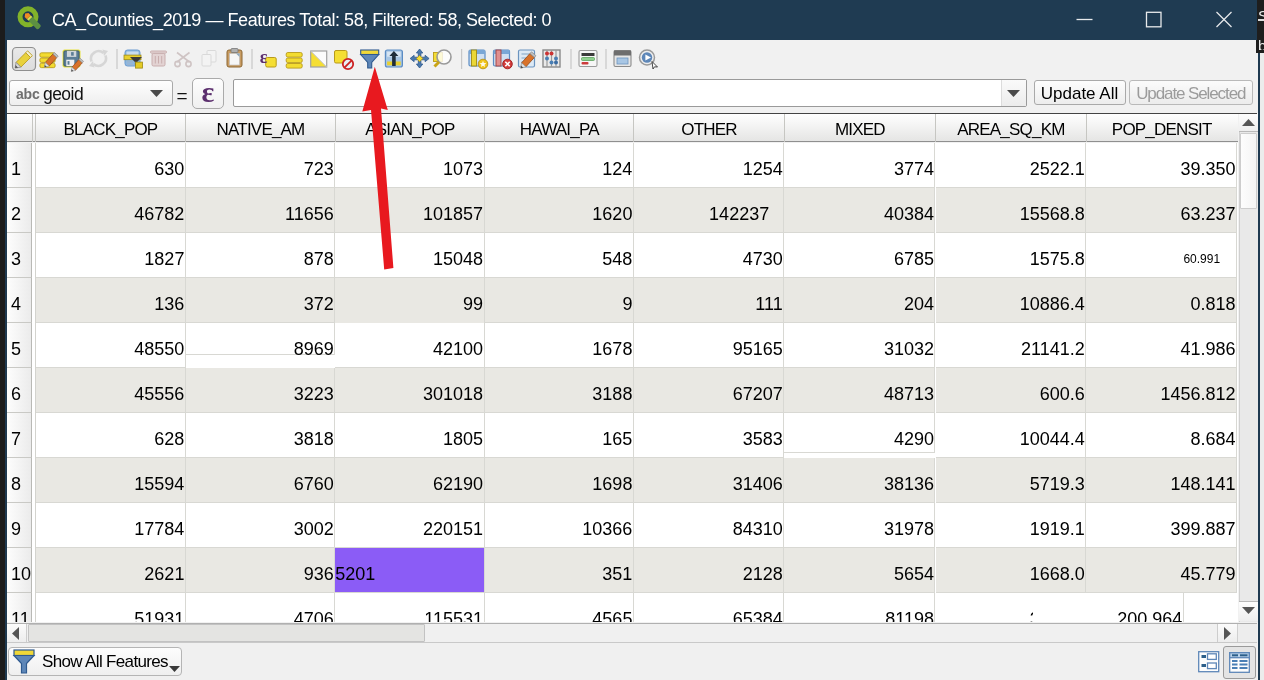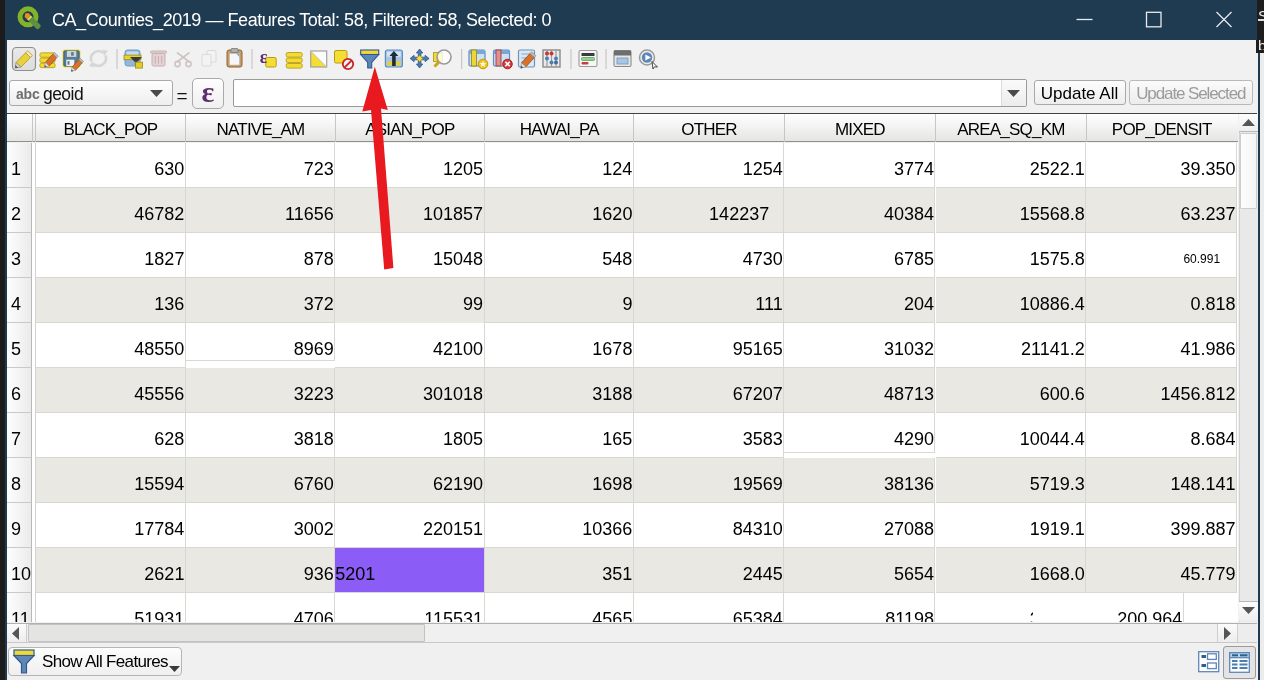--- a/index.html
+++ b/index.html
@@ -242,21 +242,21 @@
 <div class="a" style="left:784.2px;top:113.5px;width:151.3px;height:27.0px;line-height:32.5px;text-align:center;font-size:17px;letter-spacing:-0.8px;color:#000">MIXED</div>
 <div class="a" style="left:783.7px;top:113.5px;width:1px;height:28.0px;background:#c6c6c2"></div>
 <div class="a" style="left:935.5px;top:113.5px;width:150.8px;height:27.0px;line-height:32.5px;text-align:center;font-size:17px;letter-spacing:-0.8px;color:#000">AREA_SQ_KM</div>
 <div class="a" style="left:935.0px;top:113.5px;width:1px;height:28.0px;background:#c6c6c2"></div>
 <div class="a" style="left:1086.3px;top:113.5px;width:150.8px;height:27.0px;line-height:32.5px;text-align:center;font-size:17px;letter-spacing:-0.8px;color:#000">POP_DENSIT</div>
 <div class="a" style="left:1085.8px;top:113.5px;width:1px;height:28.0px;background:#c6c6c2"></div>
 <div class="a" style="left:7px;top:142.5px;width:1231px;height:479px;overflow:hidden;background:#fff">
 <div class="a" style="left:0;top:0.0px;width:25.0px;height:45.05px;background:linear-gradient(90deg,#fdfdfd,#ebebeb);border-right:1px solid #b9b9b5;border-bottom:1px solid #c9c9c5;font-size:18px;line-height:52.55px;padding-left:4px;color:#000">1</div>
 <div class="a" style="left:28.0px;top:0.0px;width:150.9px;height:45.05px;background:#ffffff;border-right:1px solid #d8d8d3;border-bottom:1px solid #d8d8d3;font-size:18px;line-height:52.55px;text-align:right;padding-right:0.5px;color:#000">630</div>
 <div class="a" style="left:178.9px;top:0.0px;width:149.3px;height:45.05px;background:#ffffff;border-right:1px solid #d8d8d3;border-bottom:1px solid #d8d8d3;font-size:18px;line-height:52.55px;text-align:right;padding-right:0.5px;color:#000">723</div>
-<div class="a" style="left:328.2px;top:0.0px;width:149.4px;height:45.05px;background:#ffffff;border-right:1px solid #d8d8d3;border-bottom:1px solid #d8d8d3;font-size:18px;line-height:52.55px;text-align:right;padding-right:0.5px;color:#000">1205</div>
+<div class="a" style="left:328.2px;top:0.0px;width:149.4px;height:45.05px;background:#ffffff;border-right:1px solid #d8d8d3;border-bottom:1px solid #d8d8d3;font-size:18px;line-height:52.55px;text-align:right;padding-right:0.5px;color:#000">1073</div>
 <div class="a" style="left:477.6px;top:0.0px;width:149.3px;height:45.05px;background:#ffffff;border-right:1px solid #d8d8d3;border-bottom:1px solid #d8d8d3;font-size:18px;line-height:52.55px;text-align:right;padding-right:0.5px;color:#000">124</div>
 <div class="a" style="left:626.9px;top:0.0px;width:150.3px;height:45.05px;background:#ffffff;border-right:1px solid #d8d8d3;border-bottom:1px solid #d8d8d3;font-size:18px;line-height:52.55px;text-align:right;padding-right:0.5px;color:#000">1254</div>
 <div class="a" style="left:777.2px;top:0.0px;width:151.3px;height:45.05px;background:#ffffff;border-right:1px solid #d8d8d3;border-bottom:1px solid #d8d8d3;font-size:18px;line-height:52.55px;text-align:right;padding-right:0.5px;color:#000">3774</div>
 <div class="a" style="left:928.5px;top:0.0px;width:150.8px;height:45.05px;background:#ffffff;border-right:1px solid #d8d8d3;border-bottom:1px solid #d8d8d3;font-size:18px;line-height:52.55px;text-align:right;padding-right:0.5px;color:#000">2522.1</div>
 <div class="a" style="left:1079.3px;top:0.0px;width:150.8px;height:45.05px;background:#ffffff;border-right:1px solid #d8d8d3;border-bottom:1px solid #d8d8d3;font-size:18px;line-height:52.55px;text-align:right;padding-right:0.5px;color:#000">39.350</div>
 <div class="a" style="left:0;top:45.0px;width:25.0px;height:45.05px;background:linear-gradient(90deg,#fdfdfd,#ebebeb);border-right:1px solid #b9b9b5;border-bottom:1px solid #c9c9c5;font-size:18px;line-height:52.55px;padding-left:4px;color:#000">2</div>
 <div class="a" style="left:28.0px;top:45.0px;width:150.9px;height:45.05px;background:#e9e8e3;border-right:1px solid #d8d8d3;border-bottom:1px solid #d8d8d3;font-size:18px;line-height:52.55px;text-align:right;padding-right:0.5px;color:#000">46782</div>
 <div class="a" style="left:178.9px;top:45.0px;width:149.3px;height:45.05px;background:#e9e8e3;border-right:1px solid #d8d8d3;border-bottom:1px solid #d8d8d3;font-size:18px;line-height:52.55px;text-align:right;padding-right:0.5px;color:#000">11656</div>
 <div class="a" style="left:328.2px;top:45.0px;width:149.4px;height:45.05px;background:#e9e8e3;border-right:1px solid #d8d8d3;border-bottom:1px solid #d8d8d3;font-size:18px;line-height:52.55px;text-align:right;padding-right:0.5px;color:#000">101857</div>
 <div class="a" style="left:477.6px;top:45.0px;width:149.3px;height:45.05px;background:#e9e8e3;border-right:1px solid #d8d8d3;border-bottom:1px solid #d8d8d3;font-size:18px;line-height:52.55px;text-align:right;padding-right:0.5px;color:#000">1620</div>
@@ -277,21 +277,21 @@
 <div class="a" style="left:28.0px;top:135.1px;width:150.9px;height:45.05px;background:#e9e8e3;border-right:1px solid #d8d8d3;border-bottom:1px solid #d8d8d3;font-size:18px;line-height:52.55px;text-align:right;padding-right:0.5px;color:#000">136</div>
 <div class="a" style="left:178.9px;top:135.1px;width:149.3px;height:45.05px;background:#e9e8e3;border-right:1px solid #d8d8d3;border-bottom:1px solid #d8d8d3;font-size:18px;line-height:52.55px;text-align:right;padding-right:0.5px;color:#000">372</div>
 <div class="a" style="left:328.2px;top:135.1px;width:149.4px;height:51px;background:#e9e8e3;border-right:1px solid #d8d8d3;border-bottom:1px solid #d8d8d3;font-size:18px;line-height:52.55px;text-align:right;padding-right:0.5px;color:#000">99</div>
 <div class="a" style="left:477.6px;top:135.1px;width:149.3px;height:45.05px;background:#e9e8e3;border-right:1px solid #d8d8d3;border-bottom:1px solid #d8d8d3;font-size:18px;line-height:52.55px;text-align:right;padding-right:0.5px;color:#000">9</div>
 <div class="a" style="left:626.9px;top:135.1px;width:150.3px;height:45.05px;background:#e9e8e3;border-right:1px solid #d8d8d3;border-bottom:1px solid #d8d8d3;font-size:18px;line-height:52.55px;text-align:right;padding-right:0.5px;color:#000">111</div>
 <div class="a" style="left:777.2px;top:135.1px;width:151.3px;height:45.05px;background:#e9e8e3;border-right:1px solid #d8d8d3;border-bottom:1px solid #d8d8d3;font-size:18px;line-height:52.55px;text-align:right;padding-right:0.5px;color:#000">204</div>
 <div class="a" style="left:928.5px;top:135.1px;width:150.8px;height:45.05px;background:#e9e8e3;border-right:1px solid #d8d8d3;border-bottom:1px solid #d8d8d3;font-size:18px;line-height:52.55px;text-align:right;padding-right:0.5px;color:#000">10886.4</div>
 <div class="a" style="left:1079.3px;top:135.1px;width:150.8px;height:45.05px;background:#e9e8e3;border-right:1px solid #d8d8d3;border-bottom:1px solid #d8d8d3;font-size:18px;line-height:52.55px;text-align:right;padding-right:0.5px;color:#000">0.818</div>
 <div class="a" style="left:0;top:180.2px;width:25.0px;height:45.05px;background:linear-gradient(90deg,#fdfdfd,#ebebeb);border-right:1px solid #b9b9b5;border-bottom:1px solid #c9c9c5;font-size:18px;line-height:52.55px;padding-left:4px;color:#000">5</div>
 <div class="a" style="left:28.0px;top:180.2px;width:150.9px;height:45.05px;background:#ffffff;border-right:1px solid #d8d8d3;border-bottom:1px solid #d8d8d3;font-size:18px;line-height:52.55px;text-align:right;padding-right:0.5px;color:#000">48550</div>
-<div class="a" style="left:178.9px;top:180.2px;width:149.3px;height:38px;background:#ffffff;border-right:1px solid #d8d8d3;border-bottom:1px solid #d8d8d3;font-size:18px;line-height:52.55px;text-align:right;padding-right:0.5px;color:#000">8969</div>
+<div class="a" style="left:178.9px;top:180.2px;width:149.3px;height:32px;background:#ffffff;border-right:1px solid #d8d8d3;border-bottom:1px solid #d8d8d3;font-size:18px;line-height:52.55px;text-align:right;padding-right:0.5px;color:#000">8969</div>
 <div class="a" style="left:328.2px;top:180.2px;width:149.4px;height:45.05px;background:#ffffff;border-right:1px solid #d8d8d3;border-bottom:1px solid #d8d8d3;font-size:18px;line-height:52.55px;text-align:right;padding-right:0.5px;color:#000">42100</div>
 <div class="a" style="left:477.6px;top:180.2px;width:149.3px;height:45.05px;background:#ffffff;border-right:1px solid #d8d8d3;border-bottom:1px solid #d8d8d3;font-size:18px;line-height:52.55px;text-align:right;padding-right:0.5px;color:#000">1678</div>
 <div class="a" style="left:626.9px;top:180.2px;width:150.3px;height:45.05px;background:#ffffff;border-right:1px solid #d8d8d3;border-bottom:1px solid #d8d8d3;font-size:18px;line-height:52.55px;text-align:right;padding-right:0.5px;color:#000">95165</div>
 <div class="a" style="left:777.2px;top:180.2px;width:151.3px;height:45.05px;background:#ffffff;border-right:1px solid #d8d8d3;border-bottom:1px solid #d8d8d3;font-size:18px;line-height:52.55px;text-align:right;padding-right:0.5px;color:#000">31032</div>
 <div class="a" style="left:928.5px;top:180.2px;width:150.8px;height:45.05px;background:#ffffff;border-right:1px solid #d8d8d3;border-bottom:1px solid #d8d8d3;font-size:18px;line-height:52.55px;text-align:right;padding-right:0.5px;color:#000">21141.2</div>
 <div class="a" style="left:1079.3px;top:180.2px;width:150.8px;height:45.05px;background:#ffffff;border-right:1px solid #d8d8d3;border-bottom:1px solid #d8d8d3;font-size:18px;line-height:52.55px;text-align:right;padding-right:0.5px;color:#000">41.986</div>
 <div class="a" style="left:0;top:225.2px;width:25.0px;height:45.05px;background:linear-gradient(90deg,#fdfdfd,#ebebeb);border-right:1px solid #b9b9b5;border-bottom:1px solid #c9c9c5;font-size:18px;line-height:52.55px;padding-left:4px;color:#000">6</div>
 <div class="a" style="left:28.0px;top:225.2px;width:150.9px;height:45.05px;background:#e9e8e3;border-right:1px solid #d8d8d3;border-bottom:1px solid #d8d8d3;font-size:18px;line-height:52.55px;text-align:right;padding-right:0.5px;color:#000">45556</div>
 <div class="a" style="left:178.9px;top:225.2px;width:149.3px;height:45.05px;background:#e9e8e3;border-right:1px solid #d8d8d3;border-bottom:1px solid #d8d8d3;font-size:18px;line-height:52.55px;text-align:right;padding-right:0.5px;color:#000">3223</div>
 <div class="a" style="left:328.2px;top:225.2px;width:149.4px;height:45.05px;background:#e9e8e3;border-right:1px solid #d8d8d3;border-bottom:1px solid #d8d8d3;font-size:18px;line-height:52.55px;text-align:right;padding-right:0.5px;color:#000">301018</div>
@@ -307,39 +307,39 @@
 <div class="a" style="left:477.6px;top:270.3px;width:149.3px;height:45.05px;background:#ffffff;border-right:1px solid #d8d8d3;border-bottom:1px solid #d8d8d3;font-size:18px;line-height:52.55px;text-align:right;padding-right:0.5px;color:#000">165</div>
 <div class="a" style="left:626.9px;top:270.3px;width:150.3px;height:45.05px;background:#ffffff;border-right:1px solid #d8d8d3;border-bottom:1px solid #d8d8d3;font-size:18px;line-height:52.55px;text-align:right;padding-right:0.5px;color:#000">3583</div>
 <div class="a" style="left:777.2px;top:270.3px;width:151.3px;height:40px;background:#ffffff;border-right:1px solid #d8d8d3;border-bottom:1px solid #d8d8d3;font-size:18px;line-height:52.55px;text-align:right;padding-right:0.5px;color:#000">4290</div>
 <div class="a" style="left:928.5px;top:270.3px;width:150.8px;height:45.05px;background:#ffffff;border-right:1px solid #d8d8d3;border-bottom:1px solid #d8d8d3;font-size:18px;line-height:52.55px;text-align:right;padding-right:0.5px;color:#000">10044.4</div>
 <div class="a" style="left:1079.3px;top:270.3px;width:150.8px;height:45.05px;background:#ffffff;border-right:1px solid #d8d8d3;border-bottom:1px solid #d8d8d3;font-size:18px;line-height:52.55px;text-align:right;padding-right:0.5px;color:#000">8.684</div>
 <div class="a" style="left:0;top:315.4px;width:25.0px;height:45.05px;background:linear-gradient(90deg,#fdfdfd,#ebebeb);border-right:1px solid #b9b9b5;border-bottom:1px solid #c9c9c5;font-size:18px;line-height:52.55px;padding-left:4px;color:#000">8</div>
 <div class="a" style="left:28.0px;top:315.4px;width:150.9px;height:45.05px;background:#e9e8e3;border-right:1px solid #d8d8d3;border-bottom:1px solid #d8d8d3;font-size:18px;line-height:52.55px;text-align:right;padding-right:0.5px;color:#000">15594</div>
 <div class="a" style="left:178.9px;top:315.4px;width:149.3px;height:45.05px;background:#e9e8e3;border-right:1px solid #d8d8d3;border-bottom:1px solid #d8d8d3;font-size:18px;line-height:52.55px;text-align:right;padding-right:0.5px;color:#000">6760</div>
 <div class="a" style="left:328.2px;top:315.4px;width:149.4px;height:45.05px;background:#e9e8e3;border-right:1px solid #d8d8d3;border-bottom:1px solid #d8d8d3;font-size:18px;line-height:52.55px;text-align:right;padding-right:0.5px;color:#000">62190</div>
 <div class="a" style="left:477.6px;top:315.4px;width:149.3px;height:45.05px;background:#e9e8e3;border-right:1px solid #d8d8d3;border-bottom:1px solid #d8d8d3;font-size:18px;line-height:52.55px;text-align:right;padding-right:0.5px;color:#000">1698</div>
-<div class="a" style="left:626.9px;top:315.4px;width:150.3px;height:45.05px;background:#e9e8e3;border-right:1px solid #d8d8d3;border-bottom:1px solid #d8d8d3;font-size:18px;line-height:52.55px;text-align:right;padding-right:0.5px;color:#000">19569</div>
+<div class="a" style="left:626.9px;top:315.4px;width:150.3px;height:45.05px;background:#e9e8e3;border-right:1px solid #d8d8d3;border-bottom:1px solid #d8d8d3;font-size:18px;line-height:52.55px;text-align:right;padding-right:0.5px;color:#000">31406</div>
 <div class="a" style="left:777.2px;top:315.4px;width:151.3px;height:45.05px;background:#e9e8e3;border-right:1px solid #d8d8d3;border-bottom:1px solid #d8d8d3;font-size:18px;line-height:52.55px;text-align:right;padding-right:0.5px;color:#000">38136</div>
 <div class="a" style="left:928.5px;top:315.4px;width:150.8px;height:45.05px;background:#e9e8e3;border-right:1px solid #d8d8d3;border-bottom:1px solid #d8d8d3;font-size:18px;line-height:52.55px;text-align:right;padding-right:0.5px;color:#000">5719.3</div>
 <div class="a" style="left:1079.3px;top:315.4px;width:150.8px;height:45.05px;background:#e9e8e3;border-right:1px solid #d8d8d3;border-bottom:1px solid #d8d8d3;font-size:18px;line-height:52.55px;text-align:right;padding-right:0.5px;color:#000">148.141</div>
 <div class="a" style="left:0;top:360.4px;width:25.0px;height:45.05px;background:linear-gradient(90deg,#fdfdfd,#ebebeb);border-right:1px solid #b9b9b5;border-bottom:1px solid #c9c9c5;font-size:18px;line-height:52.55px;padding-left:4px;color:#000">9</div>
 <div class="a" style="left:28.0px;top:360.4px;width:150.9px;height:45.05px;background:#ffffff;border-right:1px solid #d8d8d3;border-bottom:1px solid #d8d8d3;font-size:18px;line-height:52.55px;text-align:right;padding-right:0.5px;color:#000">17784</div>
 <div class="a" style="left:178.9px;top:360.4px;width:149.3px;height:45.05px;background:#ffffff;border-right:1px solid #d8d8d3;border-bottom:1px solid #d8d8d3;font-size:18px;line-height:52.55px;text-align:right;padding-right:0.5px;color:#000">3002</div>
 <div class="a" style="left:328.2px;top:360.4px;width:149.4px;height:45.05px;background:#ffffff;border-right:1px solid #d8d8d3;border-bottom:1px solid #d8d8d3;font-size:18px;line-height:52.55px;text-align:right;padding-right:0.5px;color:#000">220151</div>
 <div class="a" style="left:477.6px;top:360.4px;width:149.3px;height:45.05px;background:#ffffff;border-right:1px solid #d8d8d3;border-bottom:1px solid #d8d8d3;font-size:18px;line-height:52.55px;text-align:right;padding-right:0.5px;color:#000">10366</div>
 <div class="a" style="left:626.9px;top:360.4px;width:150.3px;height:45.05px;background:#ffffff;border-right:1px solid #d8d8d3;border-bottom:1px solid #d8d8d3;font-size:18px;line-height:52.55px;text-align:right;padding-right:0.5px;color:#000">84310</div>
-<div class="a" style="left:777.2px;top:360.4px;width:151.3px;height:45.05px;background:#ffffff;border-right:1px solid #d8d8d3;border-bottom:1px solid #d8d8d3;font-size:18px;line-height:52.55px;text-align:right;padding-right:0.5px;color:#000">27088</div>
+<div class="a" style="left:777.2px;top:360.4px;width:151.3px;height:45.05px;background:#ffffff;border-right:1px solid #d8d8d3;border-bottom:1px solid #d8d8d3;font-size:18px;line-height:52.55px;text-align:right;padding-right:0.5px;color:#000">31978</div>
 <div class="a" style="left:928.5px;top:360.4px;width:150.8px;height:45.05px;background:#ffffff;border-right:1px solid #d8d8d3;border-bottom:1px solid #d8d8d3;font-size:18px;line-height:52.55px;text-align:right;padding-right:0.5px;color:#000">1919.1</div>
 <div class="a" style="left:1079.3px;top:360.4px;width:150.8px;height:45.05px;background:#ffffff;border-right:1px solid #d8d8d3;border-bottom:1px solid #d8d8d3;font-size:18px;line-height:52.55px;text-align:right;padding-right:0.5px;color:#000">399.887</div>
 <div class="a" style="left:0;top:405.5px;width:25.0px;height:45.05px;background:linear-gradient(90deg,#fdfdfd,#ebebeb);border-right:1px solid #b9b9b5;border-bottom:1px solid #c9c9c5;font-size:18px;line-height:52.55px;padding-left:4px;color:#000">10</div>
 <div class="a" style="left:28.0px;top:405.5px;width:150.9px;height:45.05px;background:#e9e8e3;border-right:1px solid #d8d8d3;border-bottom:1px solid #d8d8d3;font-size:18px;line-height:52.55px;text-align:right;padding-right:0.5px;color:#000">2621</div>
 <div class="a" style="left:178.9px;top:405.5px;width:149.3px;height:45.05px;background:#e9e8e3;border-right:1px solid #d8d8d3;border-bottom:1px solid #d8d8d3;font-size:18px;line-height:52.55px;text-align:right;padding-right:0.5px;color:#000">936</div>
 <div class="a" style="left:328.2px;top:405.5px;width:149.4px;height:45.05px;background:#8b5cf6;border-right:1px solid #d8d8d3;border-bottom:1px solid #d8d8d3;font-size:18px;line-height:52.55px;padding-right:0.5px;color:#000">5201</div>
 <div class="a" style="left:477.6px;top:405.5px;width:149.3px;height:45.05px;background:#e9e8e3;border-right:1px solid #d8d8d3;border-bottom:1px solid #d8d8d3;font-size:18px;line-height:52.55px;text-align:right;padding-right:0.5px;color:#000">351</div>
-<div class="a" style="left:626.9px;top:405.5px;width:150.3px;height:45.05px;background:#e9e8e3;border-right:1px solid #d8d8d3;border-bottom:1px solid #d8d8d3;font-size:18px;line-height:52.55px;text-align:right;padding-right:0.5px;color:#000">2445</div>
+<div class="a" style="left:626.9px;top:405.5px;width:150.3px;height:45.05px;background:#e9e8e3;border-right:1px solid #d8d8d3;border-bottom:1px solid #d8d8d3;font-size:18px;line-height:52.55px;text-align:right;padding-right:0.5px;color:#000">2128</div>
 <div class="a" style="left:777.2px;top:405.5px;width:151.3px;height:45.05px;background:#e9e8e3;border-right:1px solid #d8d8d3;border-bottom:1px solid #d8d8d3;font-size:18px;line-height:52.55px;text-align:right;padding-right:0.5px;color:#000">5654</div>
 <div class="a" style="left:928.5px;top:405.5px;width:150.8px;height:45.05px;background:#e9e8e3;border-right:1px solid #d8d8d3;border-bottom:1px solid #d8d8d3;font-size:18px;line-height:52.55px;text-align:right;padding-right:0.5px;color:#000">1668.0</div>
 <div class="a" style="left:1079.3px;top:405.5px;width:150.8px;height:45.05px;background:#e9e8e3;border-right:1px solid #d8d8d3;border-bottom:1px solid #d8d8d3;font-size:18px;line-height:52.55px;text-align:right;padding-right:0.5px;color:#000">45.779</div>
 <div class="a" style="left:0;top:450.5px;width:25.0px;height:45.05px;background:linear-gradient(90deg,#fdfdfd,#ebebeb);border-right:1px solid #b9b9b5;border-bottom:1px solid #c9c9c5;font-size:18px;line-height:52.55px;padding-left:4px;color:#000">11</div>
 <div class="a" style="left:28.0px;top:450.5px;width:150.9px;height:45.05px;background:#ffffff;border-right:1px solid #d8d8d3;border-bottom:1px solid #d8d8d3;font-size:18px;line-height:52.55px;text-align:right;padding-right:0.5px;color:#000">51931</div>
 <div class="a" style="left:178.9px;top:450.5px;width:149.3px;height:45.05px;background:#ffffff;border-right:1px solid #d8d8d3;border-bottom:1px solid #d8d8d3;font-size:18px;line-height:52.55px;text-align:right;padding-right:0.5px;color:#000">4706</div>
 <div class="a" style="left:328.2px;top:450.5px;width:149.4px;height:45.05px;background:#ffffff;border-right:1px solid #d8d8d3;border-bottom:1px solid #d8d8d3;font-size:18px;line-height:52.55px;text-align:right;padding-right:0.5px;color:#000">115531</div>
 <div class="a" style="left:477.6px;top:450.5px;width:149.3px;height:45.05px;background:#ffffff;border-right:1px solid #d8d8d3;border-bottom:1px solid #d8d8d3;font-size:18px;line-height:52.55px;text-align:right;padding-right:0.5px;color:#000">4565</div>
 <div class="a" style="left:626.9px;top:450.5px;width:150.3px;height:45.05px;background:#ffffff;border-right:1px solid #d8d8d3;border-bottom:1px solid #d8d8d3;font-size:18px;line-height:52.55px;text-align:right;padding-right:0.5px;color:#000">65384</div>
 <div class="a" style="left:777.2px;top:450.5px;width:151.3px;height:45.05px;background:#ffffff;border-right:1px solid #d8d8d3;border-bottom:1px solid #d8d8d3;font-size:18px;line-height:52.55px;text-align:right;padding-right:0.5px;color:#000">81198</div>

